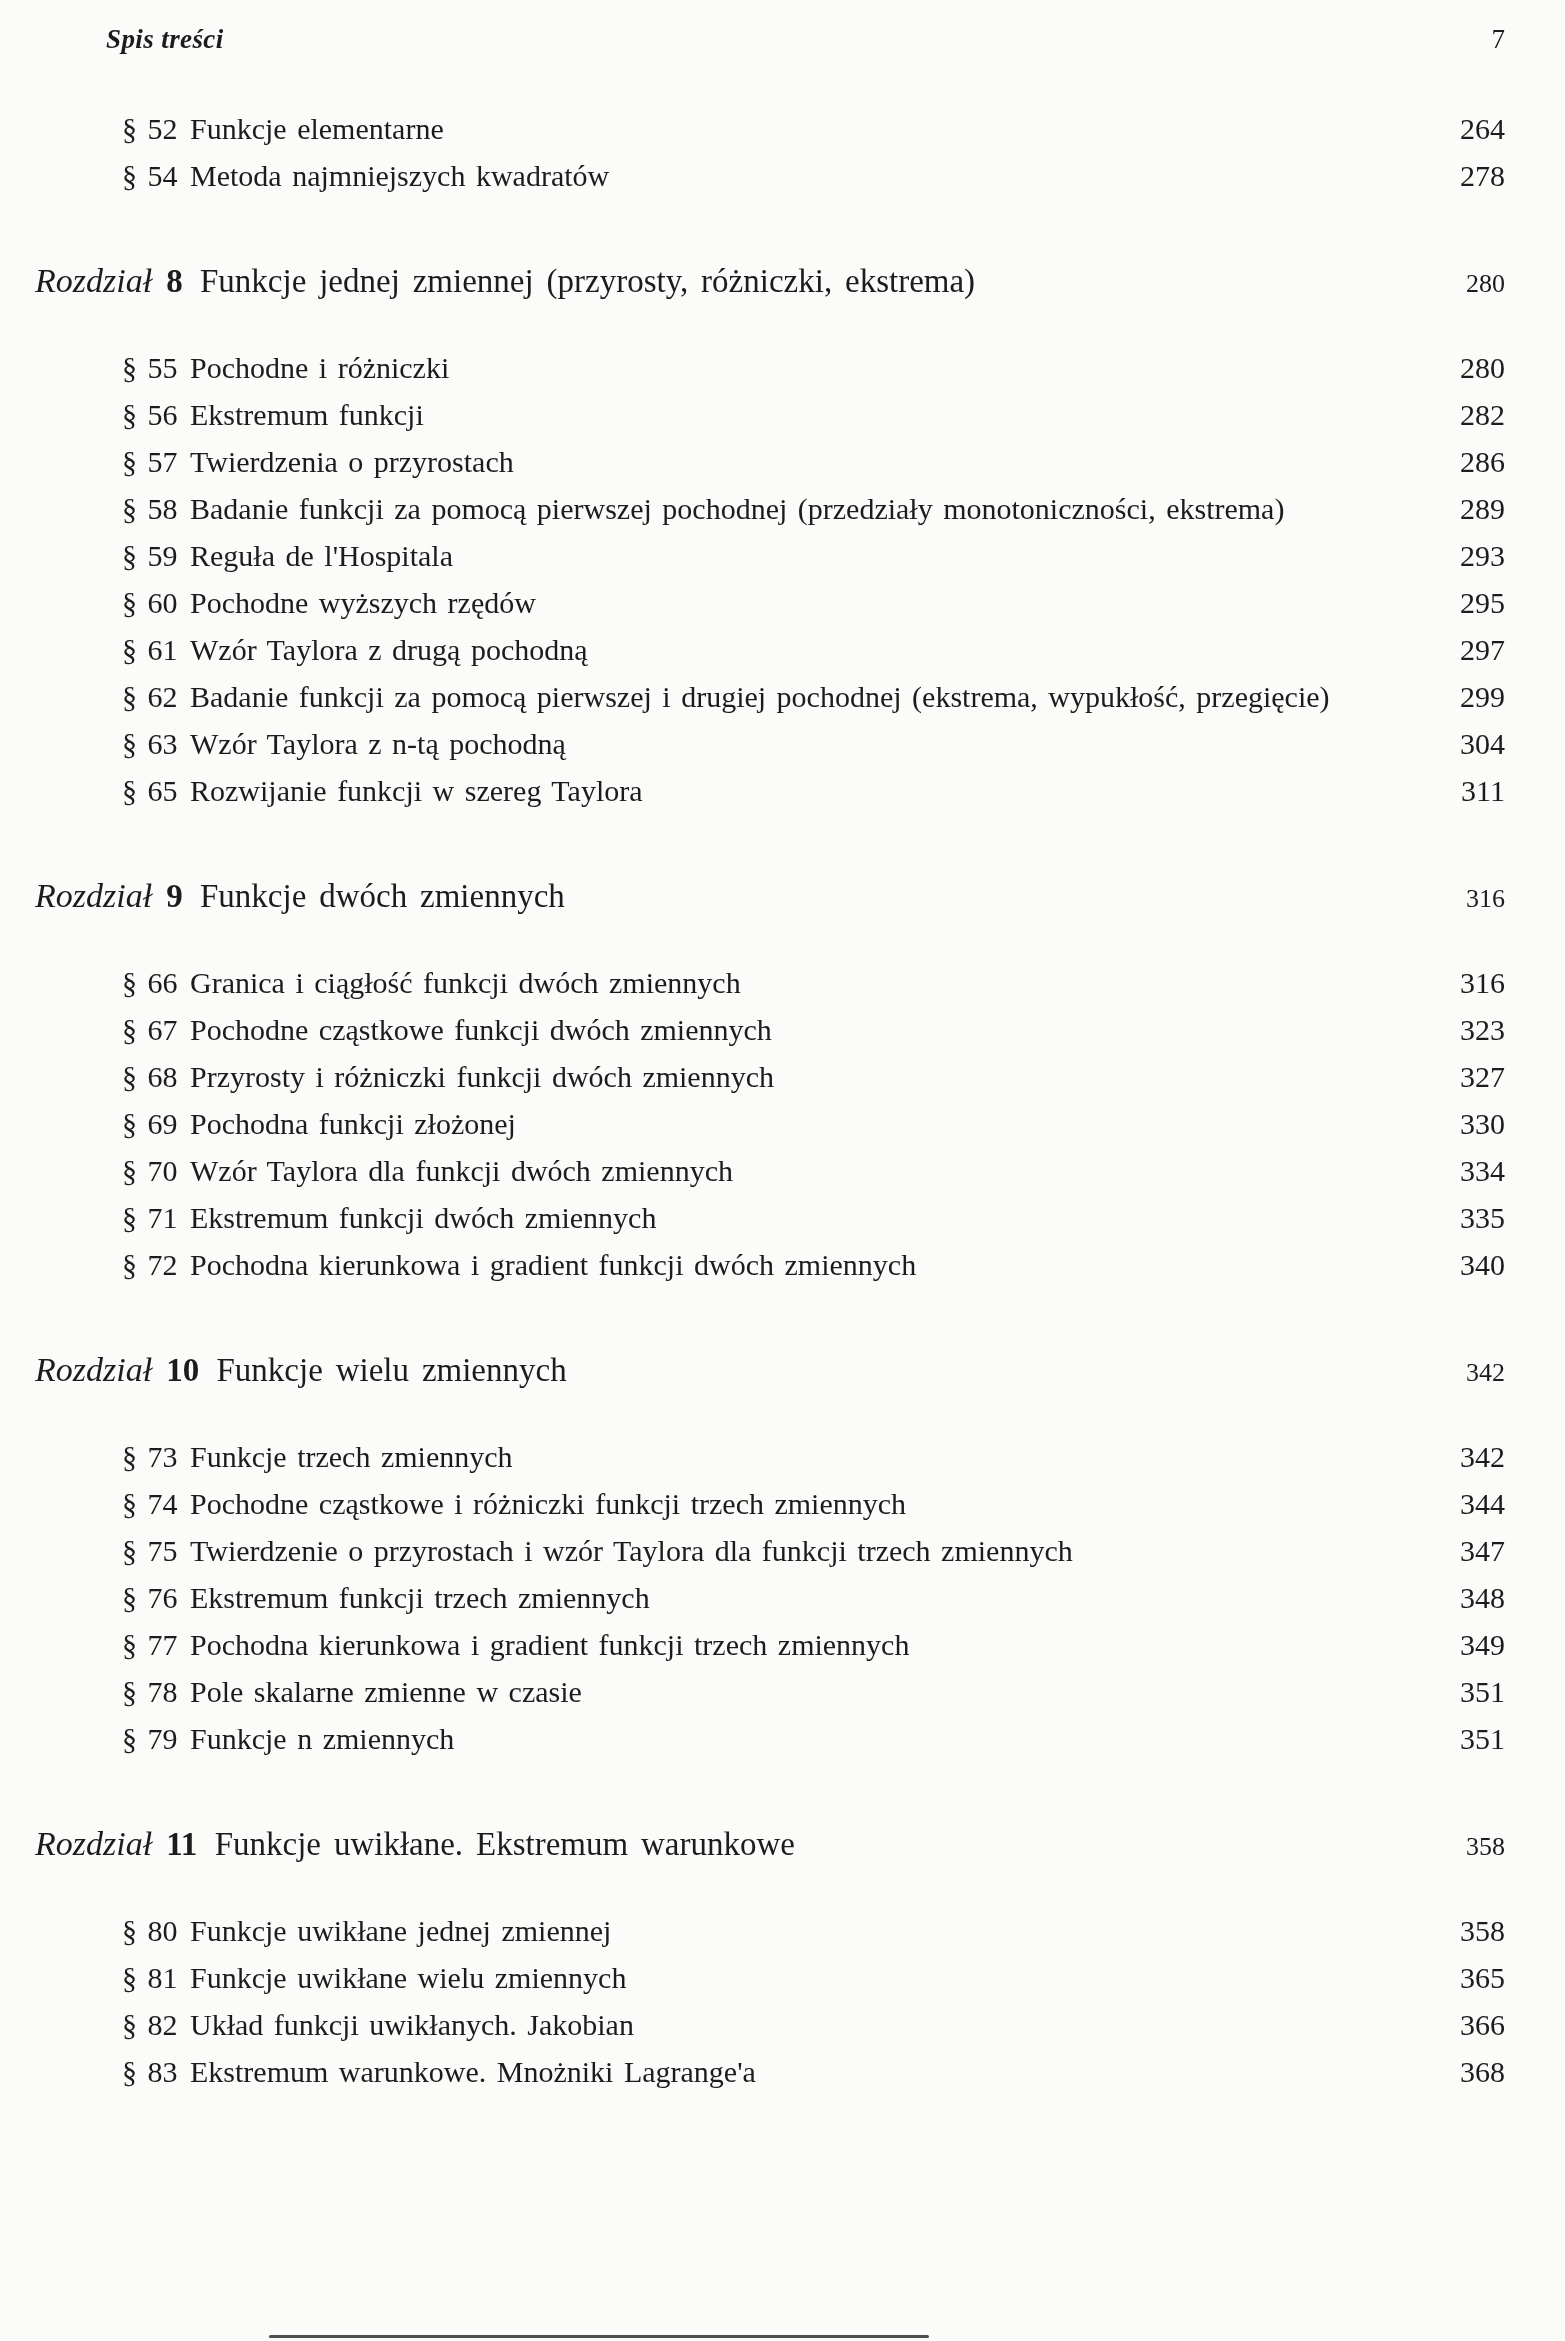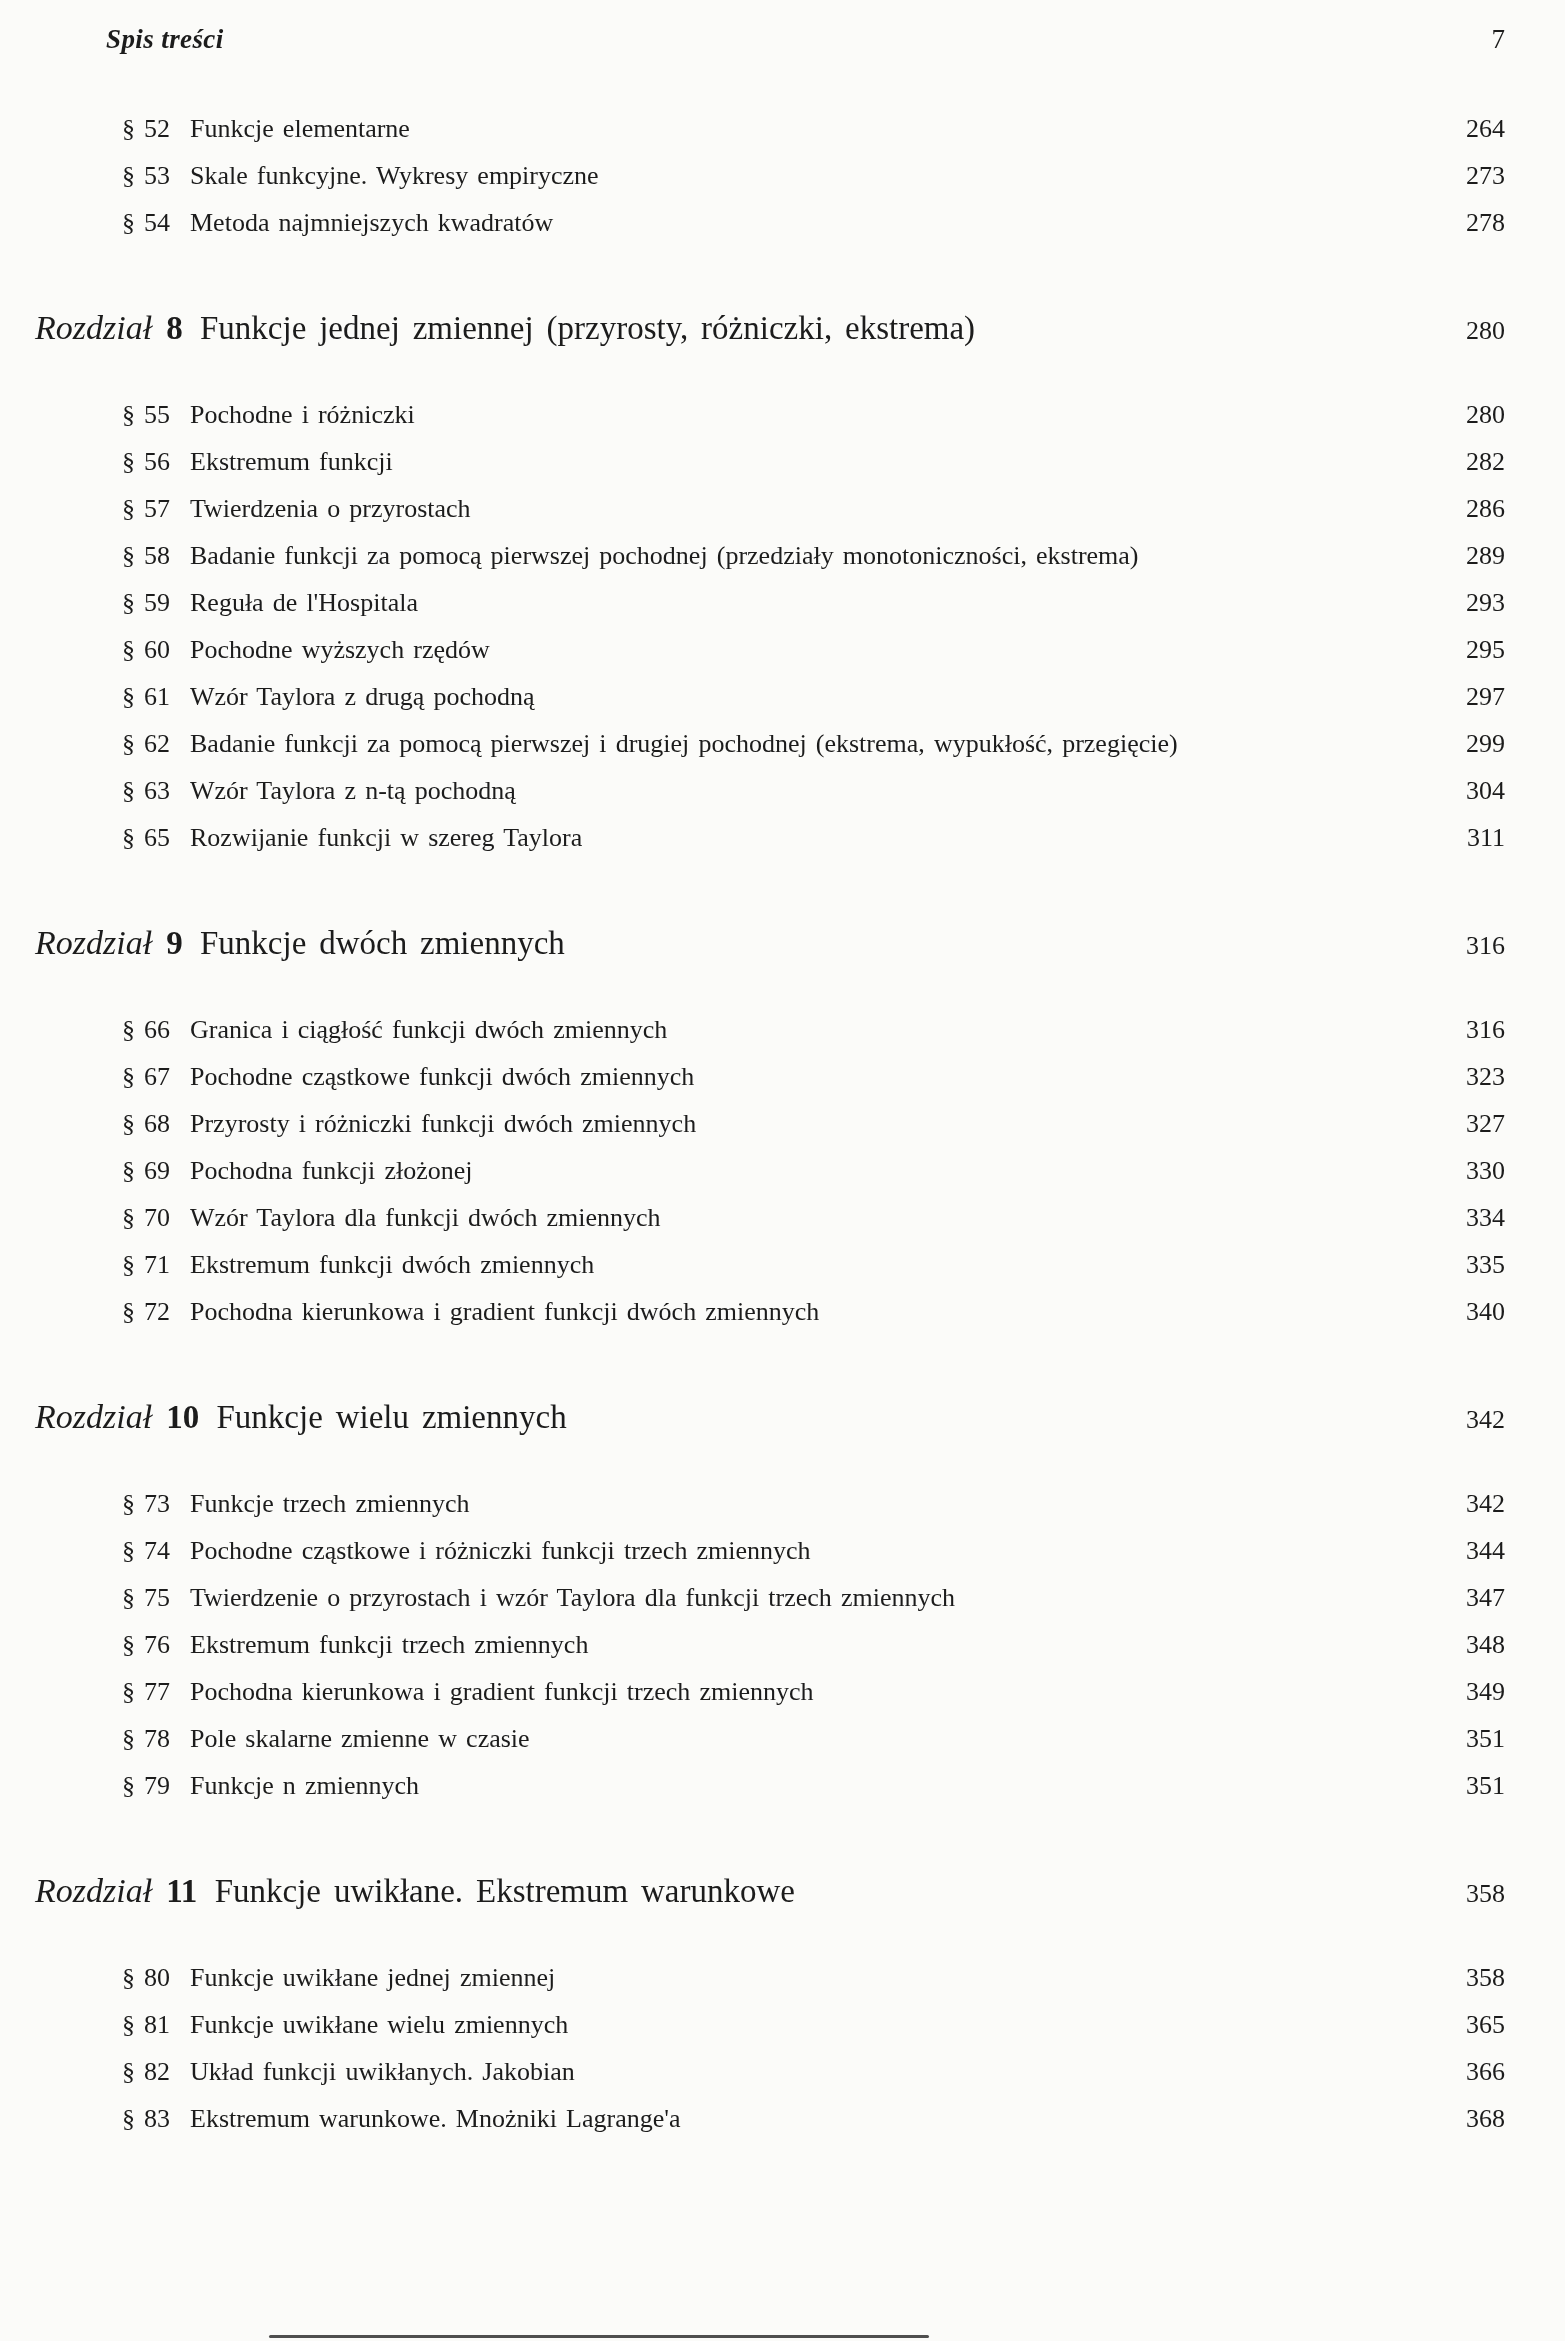--- a/index.html
+++ b/index.html
@@ -37,21 +37,21 @@
     letter-spacing: 0.4px;
   }
   .running-head .pageno {
     font-size: 27px;
   }
   
   .sec-row {
     display: flex;
     align-items: center;
     margin-left: 87px;
-    font-size: 26px;
+    font-size: 30px;
     line-height: 47px;
     word-spacing: 0.10em;
   }
   .sec-text {
     flex: 1 1 auto;
     padding-left: 68px;
     text-indent: -68px;
   }
   .sec-num {
     display: inline-block;
@@ -119,24 +119,20 @@
   <div class="running-head">
     <span class="toc-title">Spis treści</span>
     <span class="pageno">7</span>
   </div>
 
   <div class="sec-row">
     <div class="sec-text"><span class="sec-num">§ 52</span><span>Funkcje elementarne</span></div>
     <span class="sec-page">264</span>
   </div>
   <div class="sec-row">
-    <div class="sec-text"><span class="sec-num">§ 53</span><span>Skale funkcyjne. Wykresy empiryczne</span></div>
-    <span class="sec-page">273</span>
-  </div>
-  <div class="sec-row">
     <div class="sec-text"><span class="sec-num">§ 54</span><span>Metoda najmniejszych kwadratów</span></div>
     <span class="sec-page">278</span>
   </div>
 
   <div class="ch-row">
     <div class="ch-text">
       <span class="ch-label">Rozdział</span><span class="ch-num">8</span><span class="ch-title">Funkcje jednej zmiennej (przyrosty, różniczki, ekstrema)</span>
     </div>
     <span class="ch-page">280</span>
   </div>

